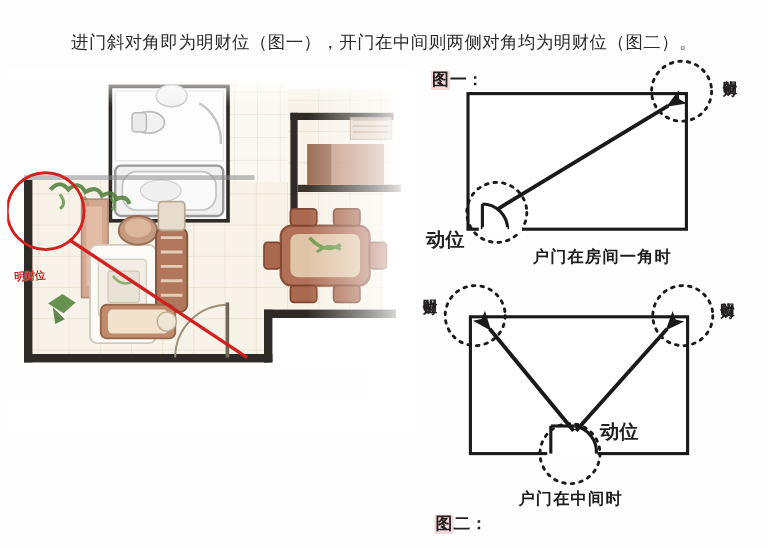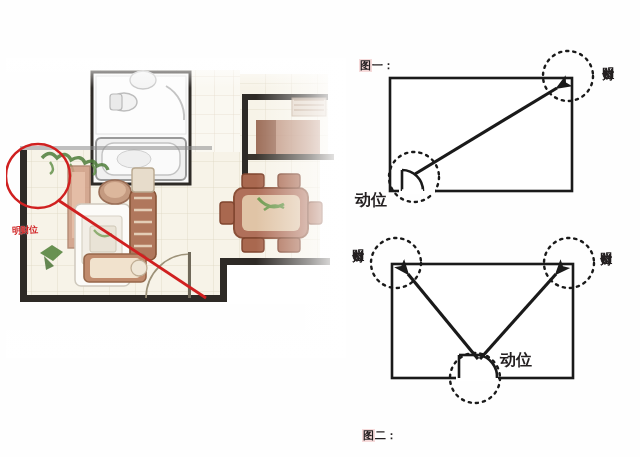--- a/index.html
+++ b/index.html
@@ -38,21 +38,21 @@
     left:6px;top:166px;
     transform:rotate(-3deg);
   }
 
   
   .diagram{position:absolute;}
   .diagram svg{display:block;overflow:visible;}
 
   .fig-tag{
     position:absolute;
-    font-size:11px;font-weight:bold;color:#231f20;
+    font-size:14px;font-weight:bold;color:#231f20;
     font-family:"DejaVu Serif","Liberation Serif",serif;
     white-space:nowrap;
   }
   .fig-tag .zi{
     background:#f6dada;
     padding:0 1px;
   }
   .vlabel{
     position:absolute;
     font-size:12px;font-weight:bold;color:#231f20;
@@ -74,20 +74,21 @@
     font-family:"DejaVu Serif","Liberation Serif",serif;
     white-space:nowrap;
     letter-spacing:1px;
   }
 </style>
 </head>
 <body>
 
 <div id="root">
 
+  <div class="caption">进门斜对角即为明财位（图一），开门在中间则两侧对角均为明财位（图二）。</div>
 
   <div class="plan">
     <svg width="340" height="300" viewBox="0 0 340 300">
       <defs>
         <linearGradient id="fadeR" x1="0" y1="0" x2="1" y2="0">
           <stop offset="0%" stop-color="#ffffff" stop-opacity="0"></stop>
           <stop offset="60%" stop-color="#ffffff" stop-opacity="0.55"></stop>
           <stop offset="100%" stop-color="#ffffff" stop-opacity="1"></stop>
         </linearGradient>
         <linearGradient id="fadeT" x1="0" y1="0" x2="0" y2="1">
@@ -344,20 +345,21 @@
   </div>
 
   <div class="fig-tag" style="left:359px;top:58px;">
     <span class="zi">图</span><span>一：</span>
   </div>
 
   <div class="vlabel" style="left:602px;top:58px;height:60px;">明财位</div>
 
   <div class="hlabel" style="left:355px;top:190px;">动位</div>
 
+  <div class="sublabel" style="left:444px;top:205px;">户门在房间一角时</div>
 
   <div class="diagram" style="left:352px;top:236px;width:288px;height:170px;">
     <svg width="288" height="170" viewBox="0 0 288 170">
       <defs>
         <marker id="arrH2" markerWidth="16" markerHeight="16" refX="2" refY="8" orient="auto" markerUnits="userSpaceOnUse">
           <path d="M0,8 L16,1.5 L12.5,8 L16,14.5 Z" fill="#1a1a1a"></path>
         </marker>
       </defs>
 
       <rect x="40" y="28" width="181" height="114" fill="#ffffff" stroke="#1a1a1a" stroke-width="2.6"></rect>
@@ -381,14 +383,15 @@
   <div class="vlabel" style="left:352px;top:240px;height:60px;">明财位</div>
 
   <div class="vlabel" style="left:600px;top:243px;height:60px;">明财位</div>
 
   <div class="hlabel" style="left:500px;top:350px;">动位</div>
 
   <div class="fig-tag" style="left:362px;top:428px;">
     <span class="zi">图</span><span>二：</span>
   </div>
 
+  <div class="sublabel" style="left:432px;top:407px;">户门在中间时</div>
 
 </div>
 
 </body></html>

